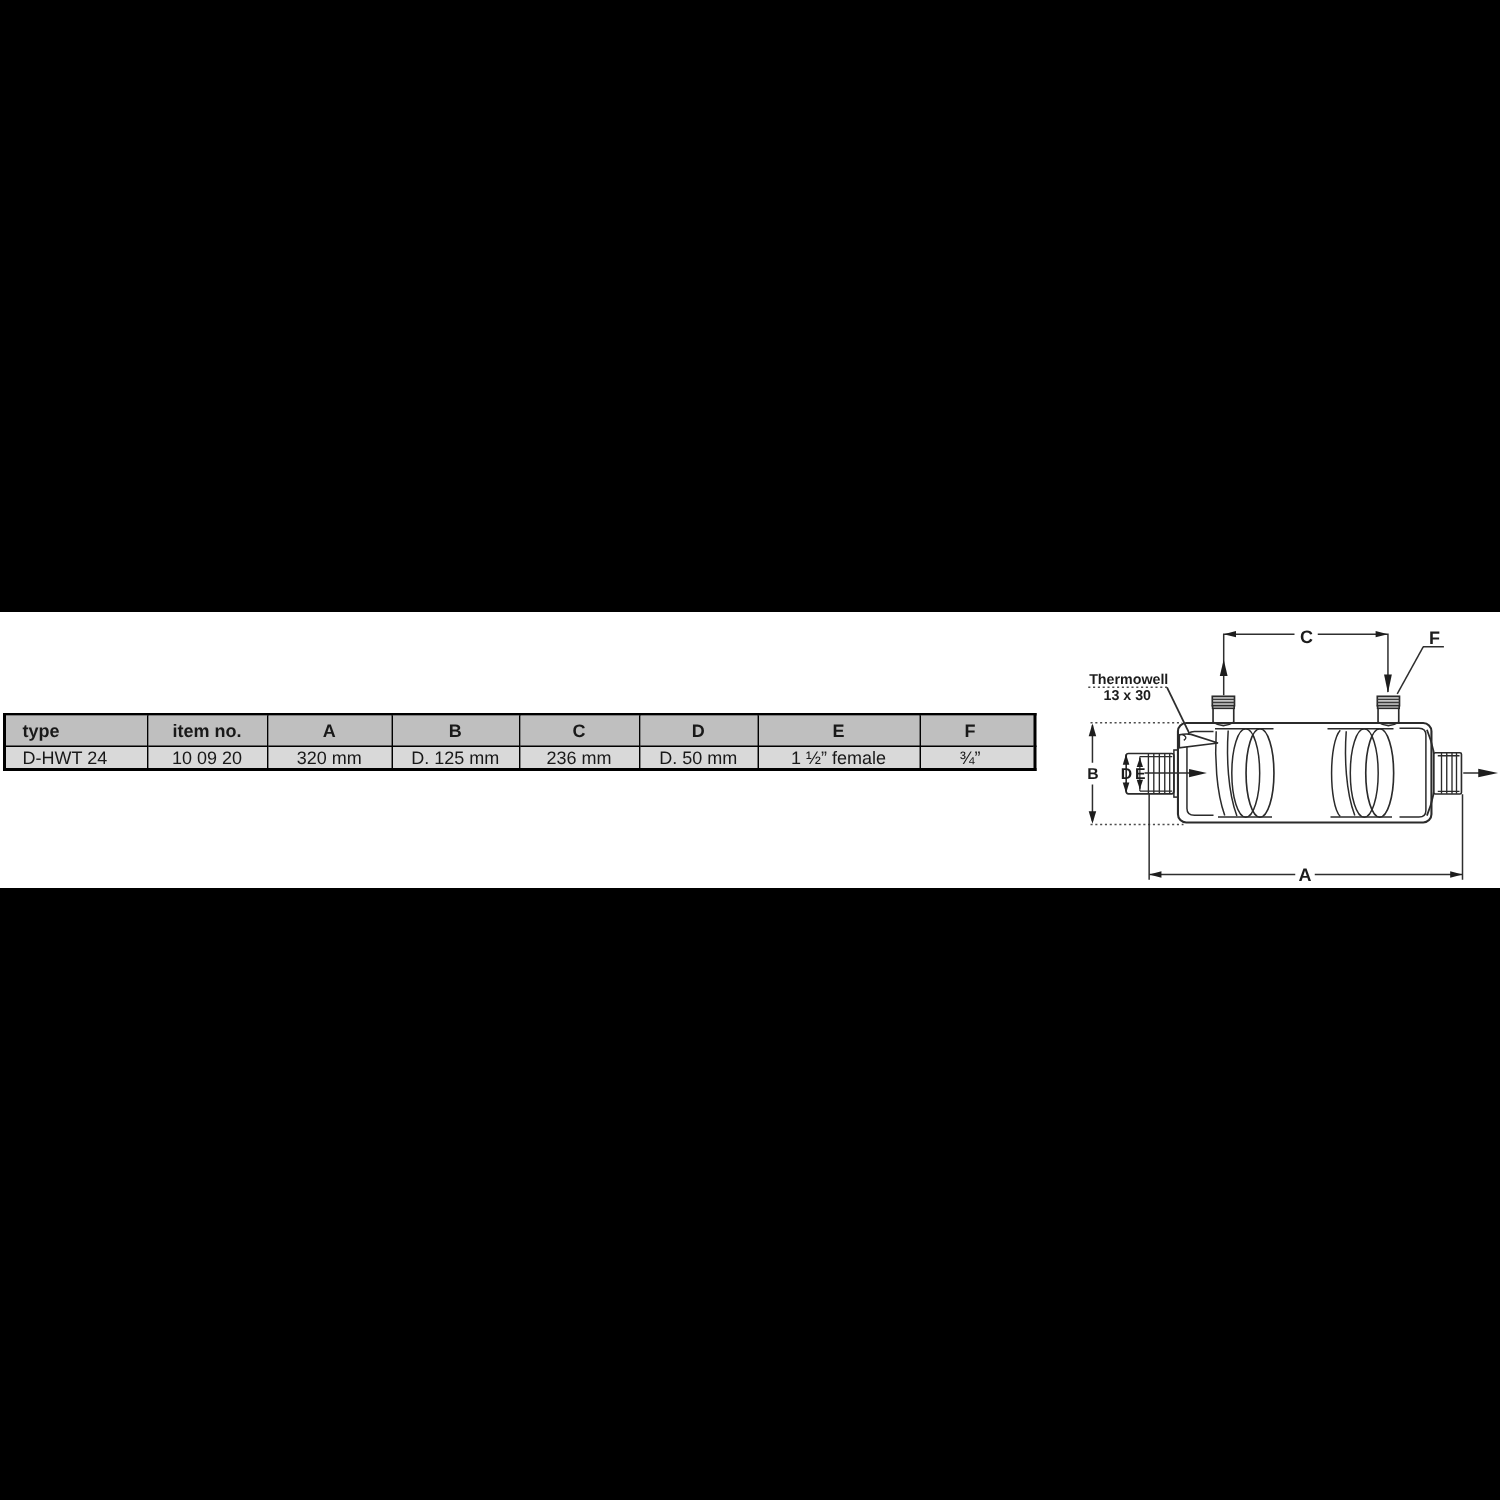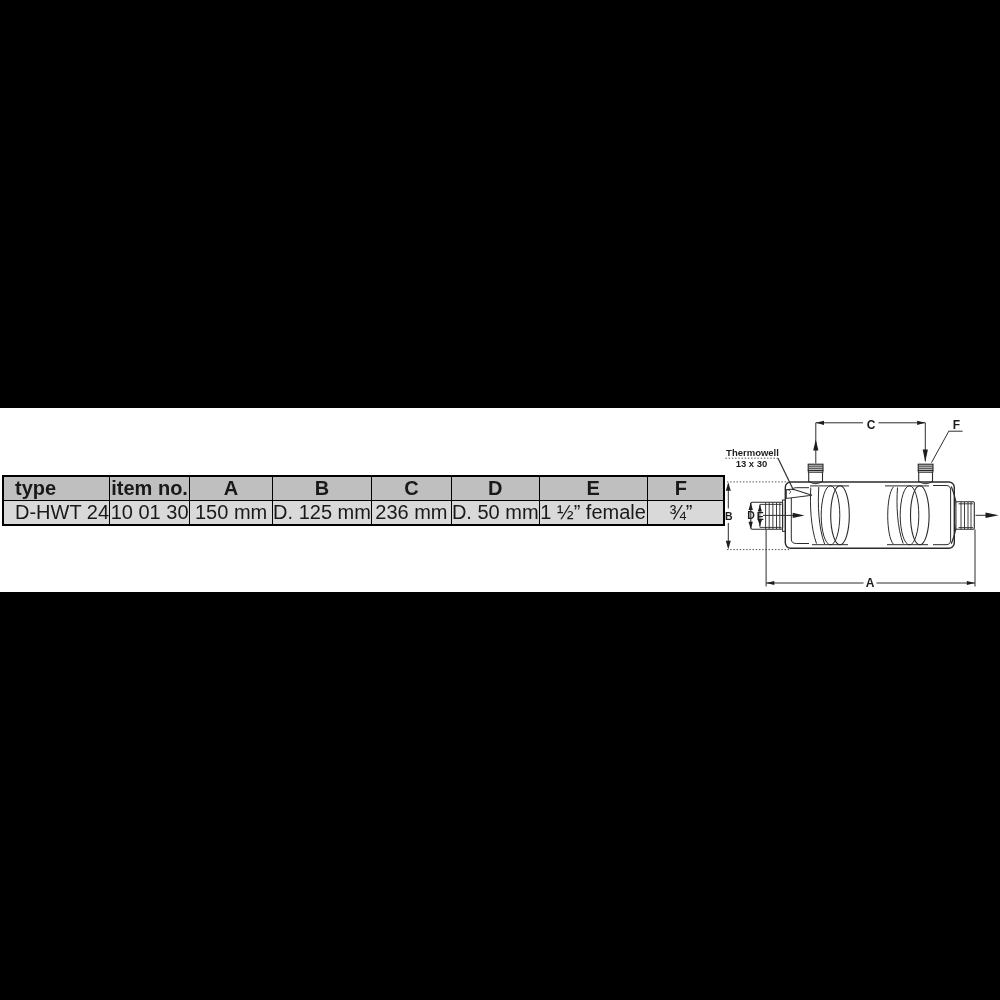--- a/index.html
+++ b/index.html
@@ -1,18 +1,18 @@
 <!DOCTYPE html>
 <html><head>
 <meta charset="utf-8">
 <style>
   html,body{margin:0;padding:0;background:#000;width:1000px;height:1000px;overflow:hidden;}
   #band{position:absolute;left:0;top:408px;width:1000px;height:183.5px;background:#fff;}
   table{border-collapse:collapse;table-layout:fixed;position:absolute;left:2px;top:474.6px;will-change:transform;
-        font-family:"Liberation Sans",sans-serif;font-size:20px;color:#191919;}
+        font-family:"Liberation Sans",sans-serif;font-size:12px;color:#191919;}
   td,th{border:1.5px solid #000;padding:0;overflow:hidden;white-space:nowrap;}
   table{border:2px solid #000;}
   th{background:#bfbfbf;font-weight:bold;}
   td{text-align:center;}
   tr.r2 td{background:#d9d9d9;}
   .lft{text-align:left;padding-left:11px;}
   .fr{padding-right:9px;}
   svg{position:absolute;left:0;top:408px;will-change:transform;}
   svg text{font-family:"Liberation Sans",sans-serif;fill:#1c1c1c;}
 </style>
@@ -154,22 +154,22 @@
         <th>item no.</th>
         <th>A</th>
         <th>B</th>
         <th>C</th>
         <th>D</th>
         <th>E</th>
         <th class="fr">F</th>
   </tr>
   <tr class="r2" style="height:14px">
     <td class="lft">D-HWT 24</td>
-        <td>10 01 30</td>
-        <td>150 mm</td>
+        <td>10 09 20</td>
+        <td>320 mm</td>
         <td>D. 125 mm</td>
         <td>236 mm</td>
         <td>D. 50 mm</td>
         <td>1 ½” female</td>
         <td class="fr">¾”</td>
   </tr>
 </tbody>
   </table>
 
 </body></html>

